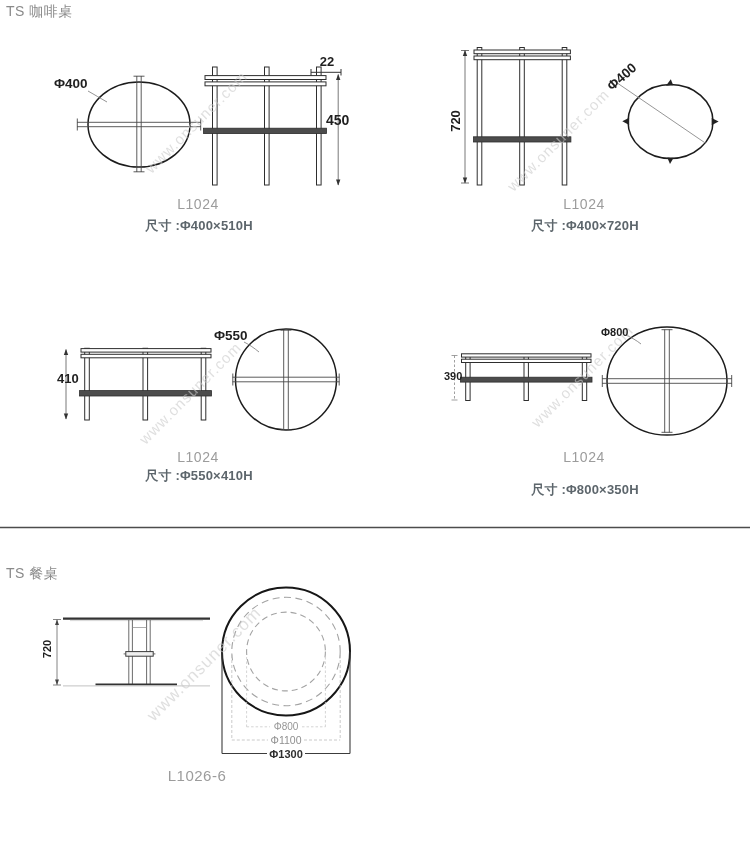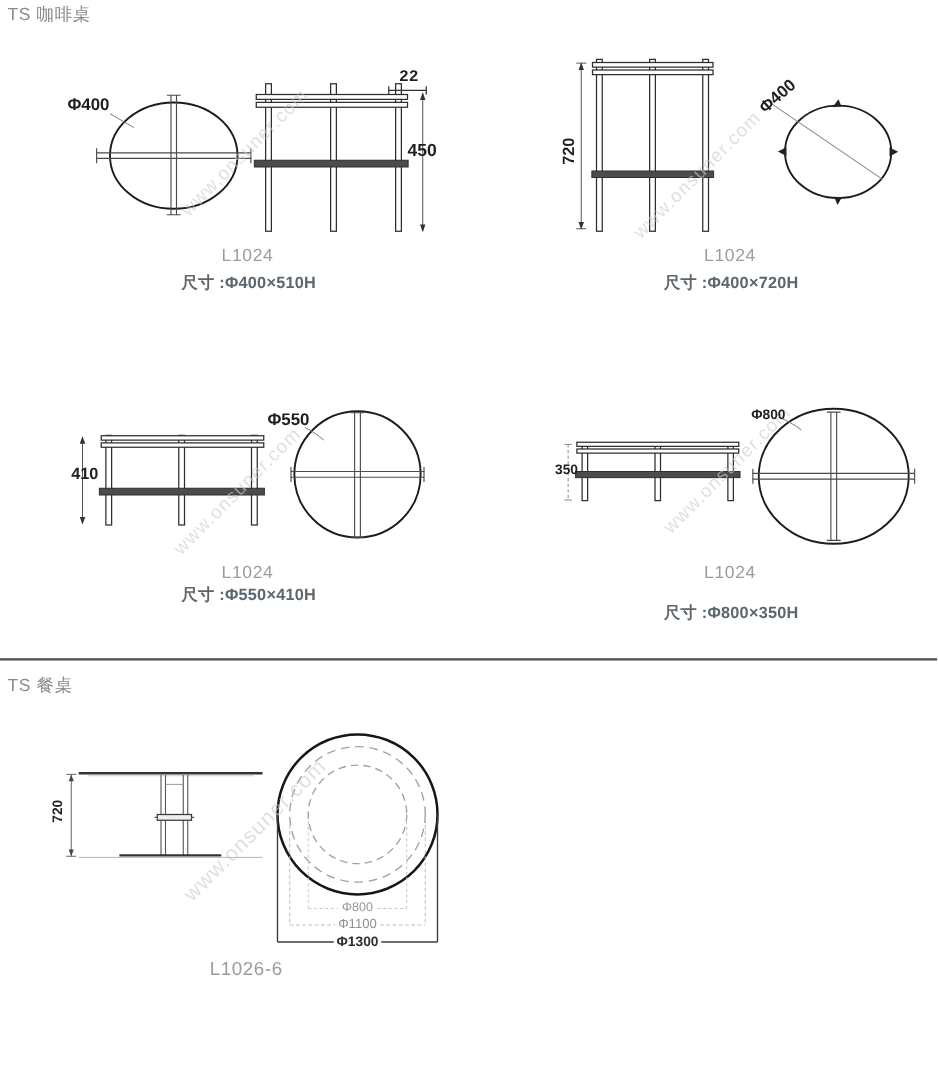--- a/index.html
+++ b/index.html
@@ -6,21 +6,21 @@
   #page{
     position:relative;width:750px;height:840px;background:#ffffff;
     font-family:"Liberation Sans","DejaVu Sans",sans-serif;overflow:hidden;
   }
   #lineart{position:absolute;left:0;top:0;}
   .lbl{position:absolute;white-space:nowrap;line-height:1;}
   .sec-title{font-size:14px;color:#8a8a8a;letter-spacing:.5px;}
   .dim{font-size:13px;font-weight:700;color:#1f1f1f;}
   .model{font-size:14px;color:#9c9c9c;transform:translateX(-50%);letter-spacing:.5px;}
   .size{font-size:13px;font-weight:600;color:#5d666c;transform:translateX(-50%);letter-spacing:.2px;}
-  .ctr{transform:translate(-50%,-50%);font-family:Liberation Mono, monospace;}
+  .ctr{transform:translate(-50%,-50%);}
   .rot90{transform:translate(-50%,-50%) rotate(-90deg);}
   .rot41{transform:translate(-50%,-50%) rotate(-41deg);}
   .wm{font-size:15px;color:#cbcbcb;opacity:.6;letter-spacing:1px;
       transform:translate(-50%,-50%) rotate(-45deg);}
   .ringlbl{transform:translate(-50%,-50%);}
 </style>
 </head>
 <body>
 
 <div id="page">
@@ -154,25 +154,25 @@
   <span class="lbl size" style="left:585px;top:219px">尺寸 :Φ400×720H</span>
 
   <span class="lbl wm" style="left:190px;top:393px">www.onsuner.com</span>
   <span class="lbl dim" style="left:214px;top:329px;font-size:13.5px">Φ550</span>
   <span class="lbl dim" style="left:57px;top:372px">410</span>
   <span class="lbl model" style="left:198px;top:450px">L1024</span>
   <span class="lbl size" style="left:199px;top:469px">尺寸 :Φ550×410H</span>
 
   <span class="lbl wm" style="left:582px;top:376px">www.onsuner.com</span>
   <span class="lbl dim" style="left:601px;top:327px;font-size:11px">Φ800</span>
-  <span class="lbl dim" style="left:444px;top:371px;font-size:11px">350</span>
+  <span class="lbl dim" style="left:444px;top:371px;font-size:11px">390</span>
   <span class="lbl model" style="left:584px;top:450px">L1024</span>
   <span class="lbl size" style="left:585px;top:483px">尺寸 :Φ800×350H</span>
 
-  <span class="lbl sec-title" style="left:6px;top:541px">TS 餐桌</span>
+  <span class="lbl sec-title" style="left:6px;top:566px">TS 餐桌</span>
 
   <span class="lbl wm" style="left:204px;top:664px;font-size:17px">www.onsuner.com</span>
   <span class="lbl dim rot90" style="left:47px;top:649px;font-size:11px">720</span>
   <span class="lbl ringlbl" style="left:286px;top:726.5px;font-size:10px;color:#969696">Φ800</span>
   <span class="lbl ringlbl" style="left:286px;top:740px;font-size:10.5px;color:#8f8f8f">Φ1100</span>
   <span class="lbl ringlbl" style="left:286px;top:753.5px;font-size:11px;font-weight:700;color:#2f2f2f">Φ1300</span>
   <span class="lbl model" style="left:197px;top:768px;font-size:15px">L1026-6</span>
 
 </div>
 

